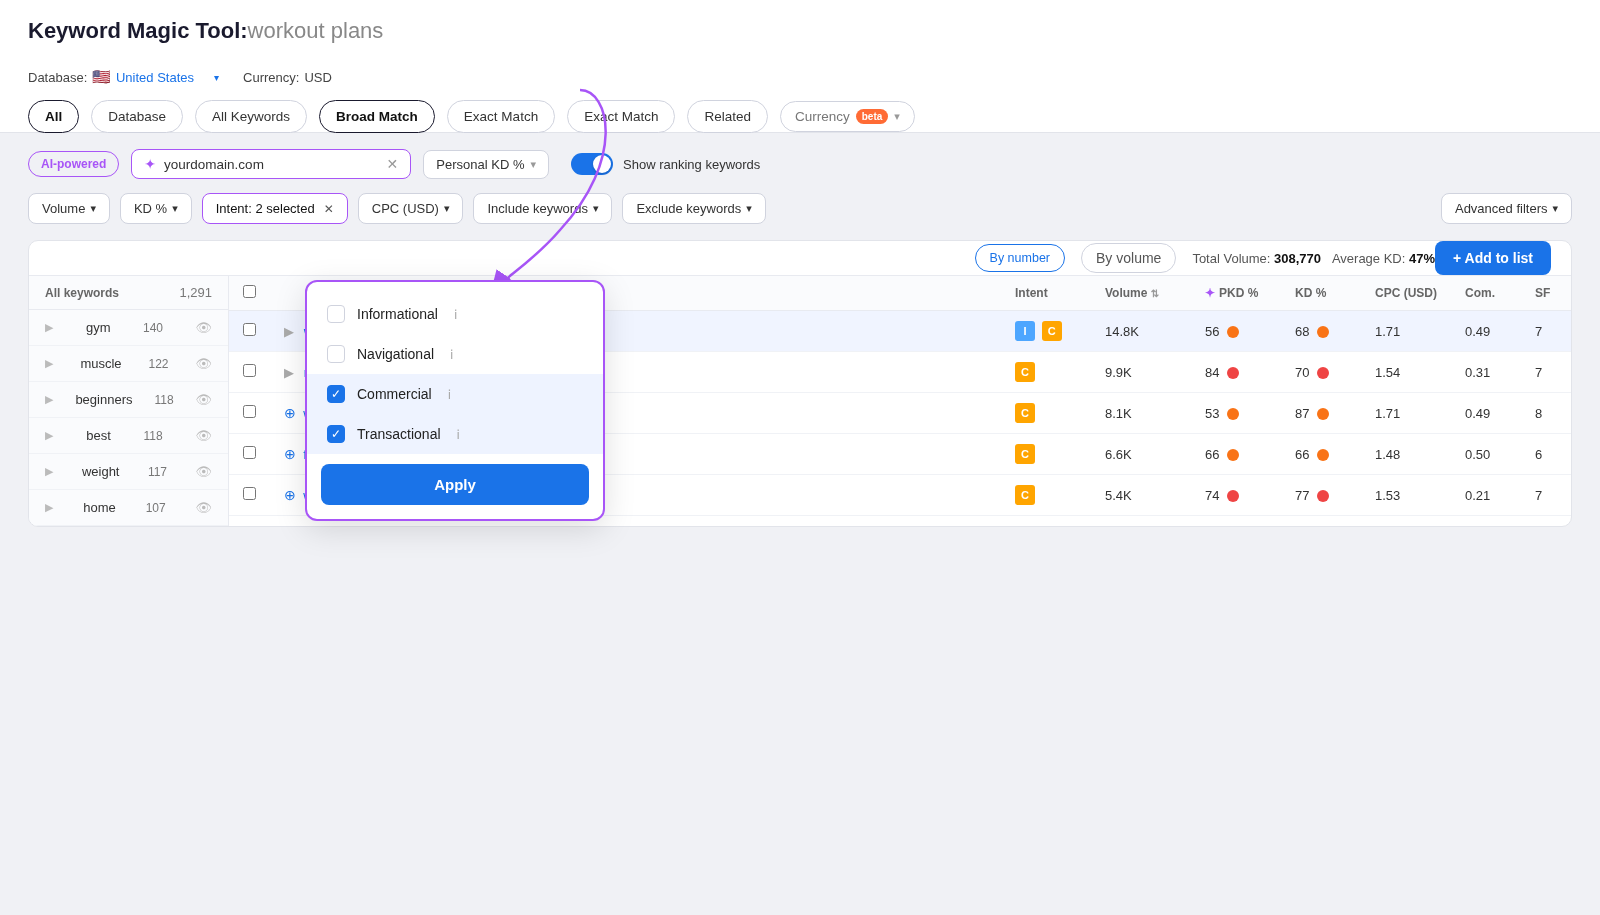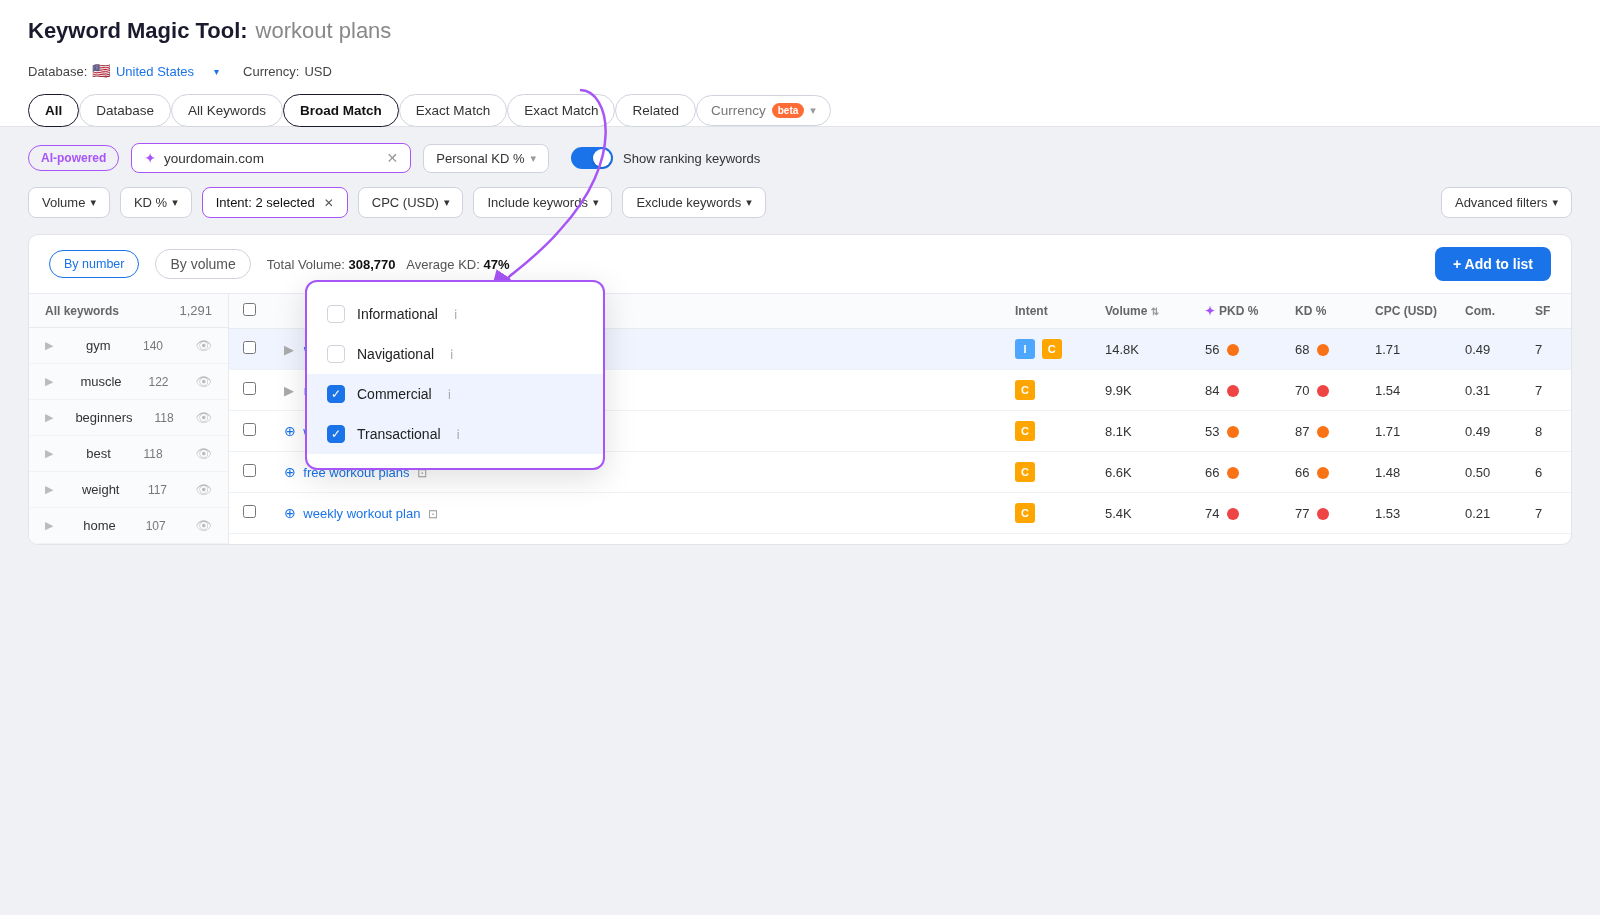--- a/index.html
+++ b/index.html
@@ -2,31 +2,31 @@
 <html><head>
   <meta charset="utf-8">
   <style>
     * { box-sizing: border-box; margin: 0; padding: 0; font-family: -apple-system, BlinkMacSystemFont, 'Segoe UI', Arial, sans-serif; }
     body { background: #f0f1f5; min-height: 915px; min-width: 1600px; overflow: hidden; }
 
     .page-wrapper { background: #f0f1f5; padding: 0; width: 1600px; height: 915px; position: relative; overflow: hidden; }
 
     
     .header { background: #fff; padding: 18px 28px 0 28px; border-bottom: 1px solid #e2e4ea; }
-    .title-row { display: flex; align-items: baseline; gap: 8px; margin-bottom: 18px; }
+    .title-row { display: flex; align-items: baseline; margin-bottom: 24px; }
     .title-main { font-size: 22px; font-weight: 700; color: #1a1a2e; }
     .title-query { font-size: 22px; font-weight: 400; color: #888; }
     .meta-row { display: flex; align-items: center; gap: 24px; margin-bottom: 14px; font-size: 13px; color: #444; }
     .meta-item { display: flex; align-items: center; gap: 5px; }
     .flag { font-size: 15px; }
     .country-link { color: #1a73e8; font-weight: 500; text-decoration: none; display: flex; align-items: center; gap: 20px; }
     .chevron-small { font-size: 10px; color: #1a73e8; }
 
     
-    .tabs-row { display: flex; align-items: center; gap: 0; padding-bottom: 0; }
+    .tabs-row { display: flex; align-items: center; gap: 12px; padding-bottom: 0; }
     .tab { padding: 8px 16px; border: 1.5px solid #d0d3de; border-radius: 20px; font-size: 13.5px; color: #333; background: #fff; cursor: pointer; white-space: nowrap; margin-bottom: -1px; }
     .tab.active { border-color: #1a1a2e; background: #fff; font-weight: 600; color: #111; }
     .tab-languages { display: flex; align-items: center; gap: 6px; padding: 7px 14px; border: 1.5px solid #d0d3de; border-radius: 20px; font-size: 13.5px; color: #777; background: #fff; cursor: pointer; }
     .beta-badge { background: #ff6b35; color: #fff; font-size: 10px; font-weight: 700; padding: 2px 6px; border-radius: 10px; }
 
     
     .main-content { padding: 16px 28px; }
 
     
     .domain-row { display: flex; align-items: center; gap: 12px; margin-bottom: 14px; }
@@ -42,21 +42,21 @@
     .toggle-label { font-size: 13px; color: #333; }
 
     
     .filter-row { display: flex; align-items: center; gap: 10px; margin-bottom: 16px; flex-wrap: nowrap; }
     .filter-btn { display: flex; align-items: center; gap: 5px; border: 1.5px solid #d0d3de; border-radius: 8px; padding: 7px 13px; background: #fff; font-size: 13px; color: #333; cursor: pointer; white-space: nowrap; }
     .filter-btn.active { border-color: #a855f7; color: #111; }
     .filter-btn .close-x { color: #555; font-size: 12px; margin-left: 4px; }
 
     
     .table-area { background: #fff; border-radius: 10px; border: 1px solid #e2e4ea; overflow: hidden; }
-    .table-header-row { display: flex; align-items: center; justify-content: space-between; padding: 12px 20px; border-bottom: 1px solid #e8eaf0; }
+    .table-header-row { display: flex; align-items: center; justify-content: flex-end; padding: 0 20px; border-bottom: 1px solid #e8eaf0; }
     .table-header-left { display: flex; align-items: center; gap: 16px; }
     .by-number-btn { padding: 6px 14px; border: 1.5px solid #1a73e8; border-radius: 20px; font-size: 12.5px; color: #1a73e8; background: #fff; cursor: pointer; font-weight: 500; }
     .by-volume-btn { padding: 6px 14px; border: 1.5px solid #d0d3de; border-radius: 20px; font-size: 14px; color: #555; background: #fff; cursor: pointer; }
     .volume-info { font-size: 13px; color: #555; }
     .volume-info strong { color: #111; }
     .add-to-list-btn { display: flex; align-items: center; gap: 6px; background: #1a73e8; color: #fff; border: none; border-radius: 8px; padding: 9px 18px; font-size: 14px; font-weight: 600; cursor: pointer; }
 
     
     .data-table { width: 100%; border-collapse: collapse; }
     .data-table th { font-size: 12px; color: #666; font-weight: 600; padding: 9px 14px; text-align: left; border-bottom: 1.5px solid #e8eaf0; background: #fafbfd; white-space: nowrap; }
@@ -435,14 +435,15 @@
       <span>Commercial</span>
       <span class="dropdown-info">ℹ</span>
     </div>
     
     <div class="dropdown-item checked">
       <div class="dropdown-checkbox blue">✓</div>
       <span>Transactional</span>
       <span class="dropdown-info">ℹ</span>
     </div>
     
+    <button class="apply-btn">Apply</button>
   </div>
 </div>
 
 </body></html>

